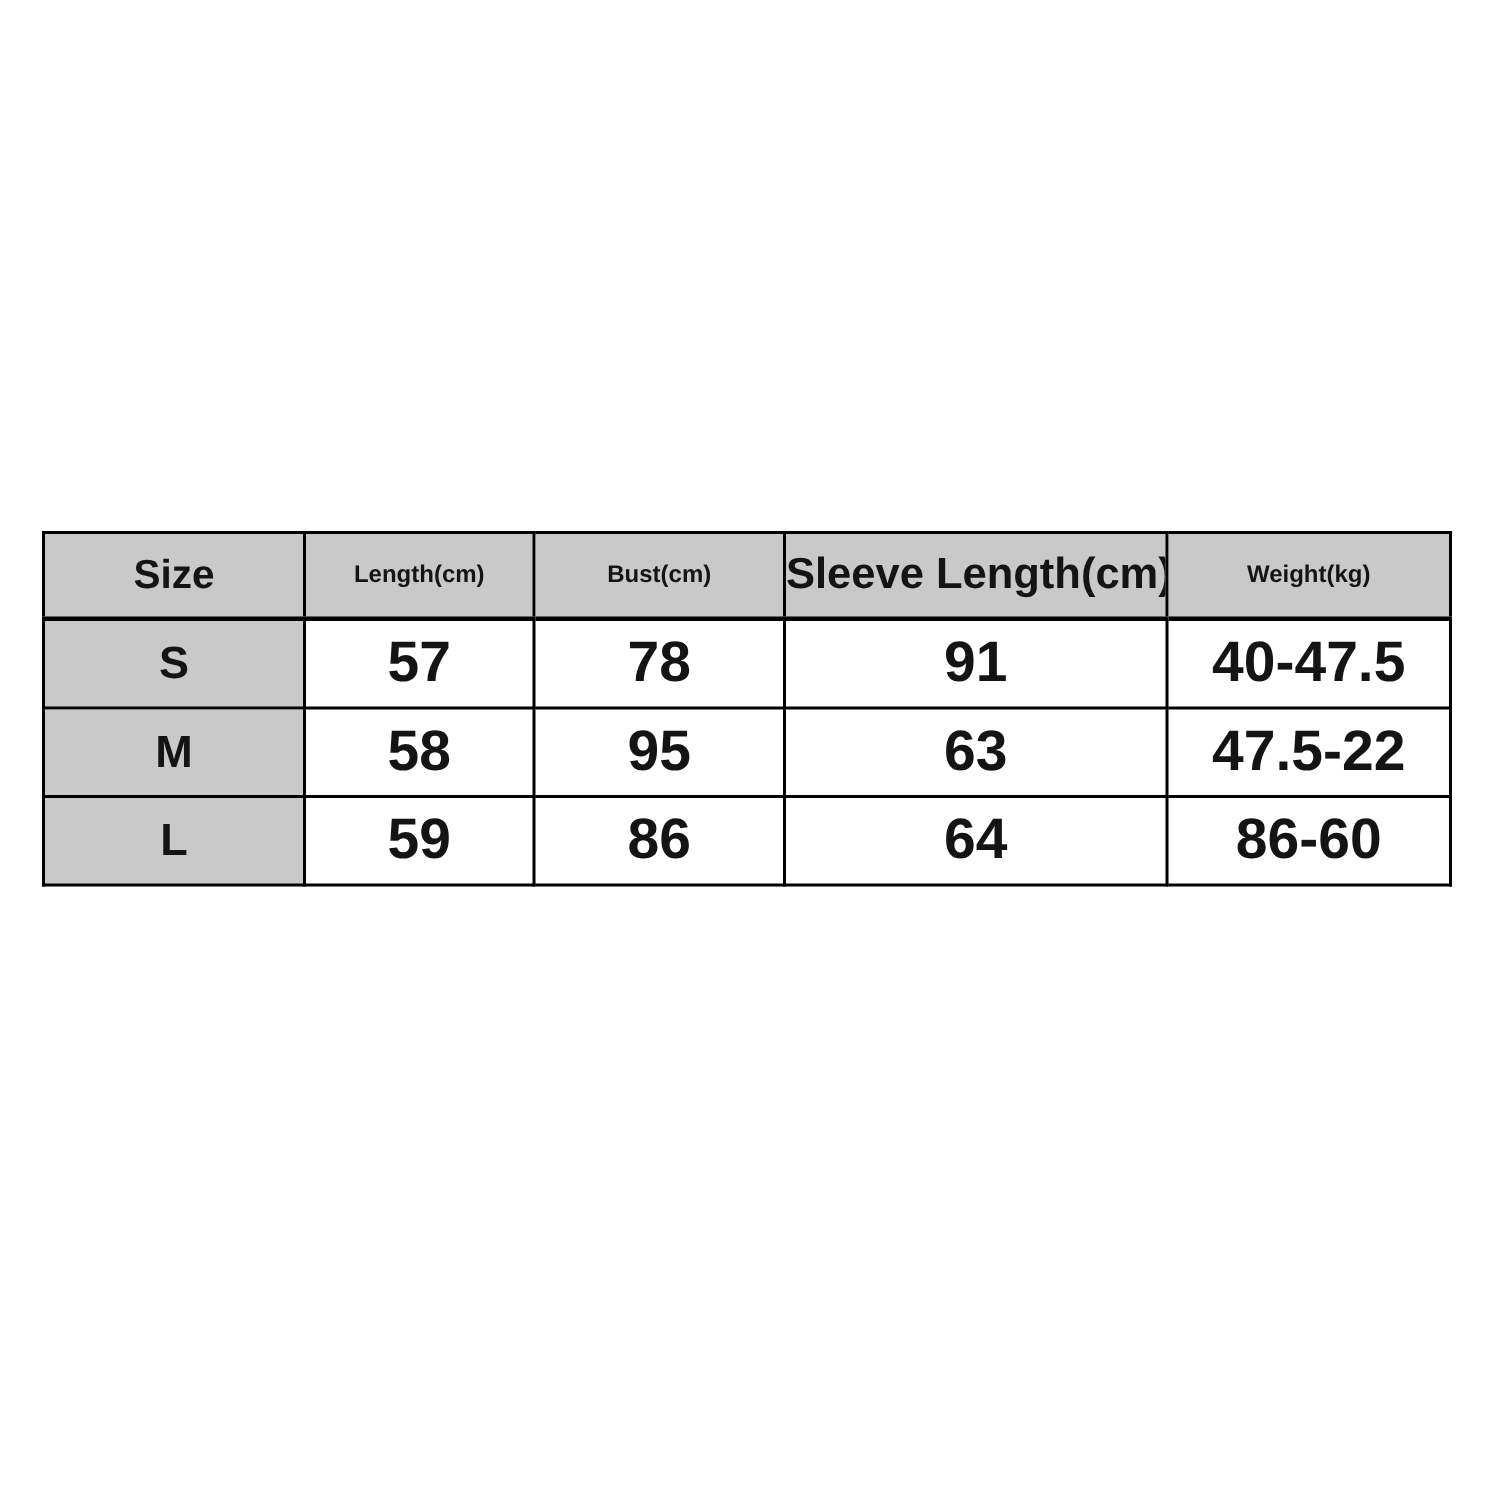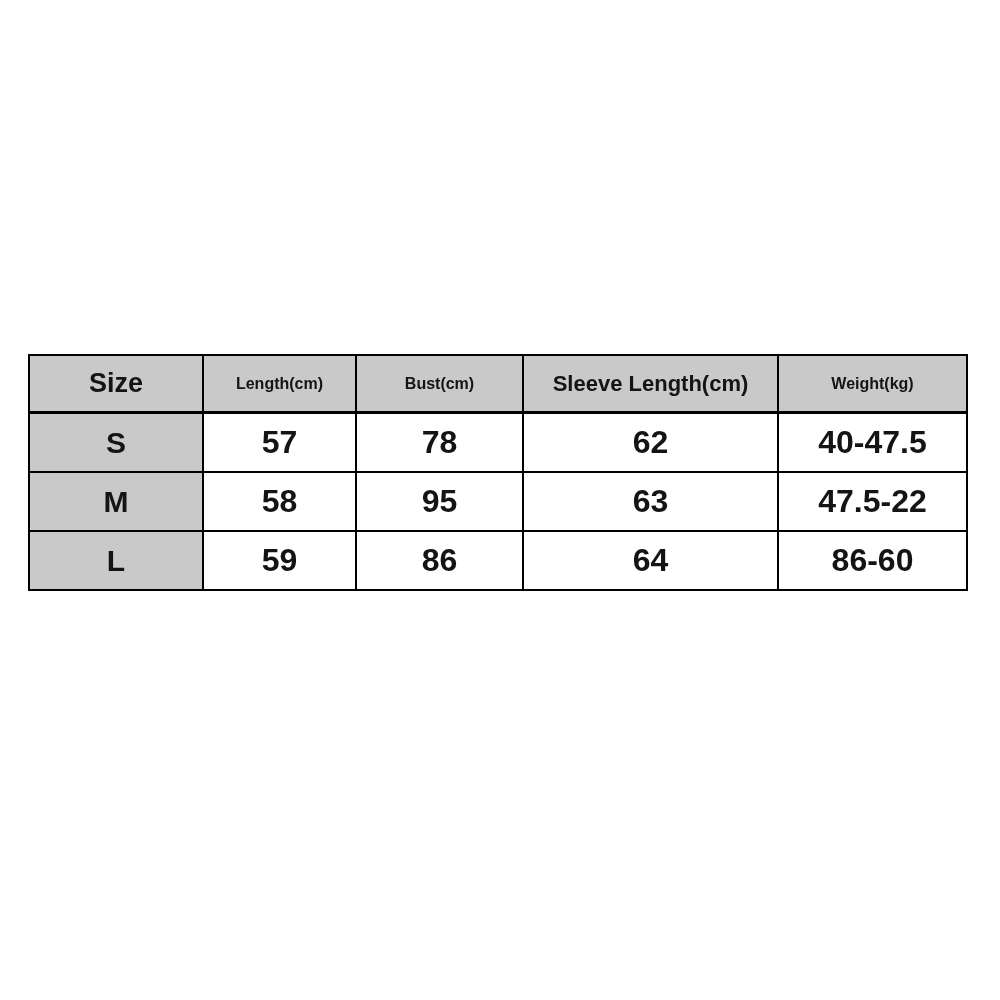--- a/index.html
+++ b/index.html
@@ -37,25 +37,25 @@
     overflow: hidden;
     white-space: nowrap;
   }
   table.size-chart thead th {
     background: #c9c9c9;
     height: 55px;
     font-size: 16px;
     border-bottom-width: 3px;
   }
   table.size-chart thead th.hdr-size { font-size: 27px; }
-  table.size-chart thead th.hdr-sleeve { font-size: 22px; }
+  table.size-chart thead th.hdr-sleeve { font-size: 29px; }
   table.size-chart tbody td {
     background: #ffffff;
     height: 57px;
-    font-size: 32px;
+    font-size: 38px;
   }
   table.size-chart tbody td.size-col {
     background: #c9c9c9;
     font-size: 30px;
   }
   col.c-size   { width: 174px; }
   col.c-length { width: 153px; }
   col.c-bust   { width: 167px; }
   col.c-sleeve { width: 255px; }
   col.c-weight { width: 189px; }
@@ -79,21 +79,21 @@
         <th>Bust(cm)</th>
         <th class="hdr-sleeve">Sleeve Length(cm)</th>
         <th>Weight(kg)</th>
       </tr>
     </thead>
     <tbody>
       <tr>
         <td class="size-col">S</td>
         <td>57</td>
         <td>78</td>
-        <td>62</td>
+        <td>91</td>
         <td>40-47.5</td>
       </tr>
       <tr>
         <td class="size-col">M</td>
         <td>58</td>
         <td>95</td>
         <td>63</td>
         <td>47.5-22</td>
       </tr>
       <tr>

